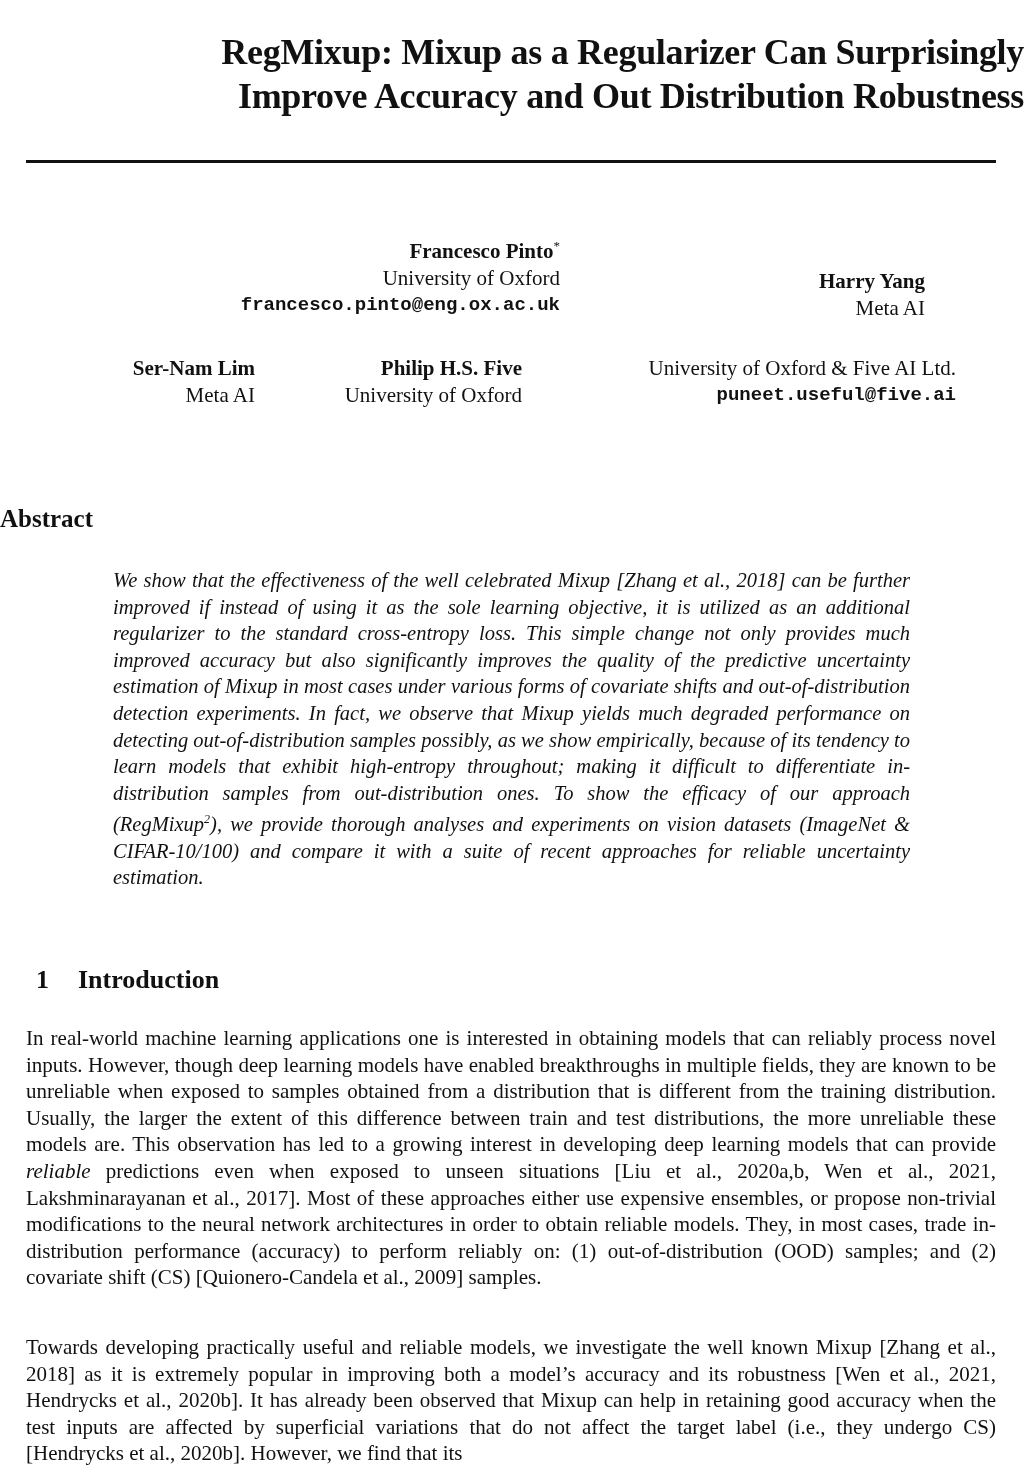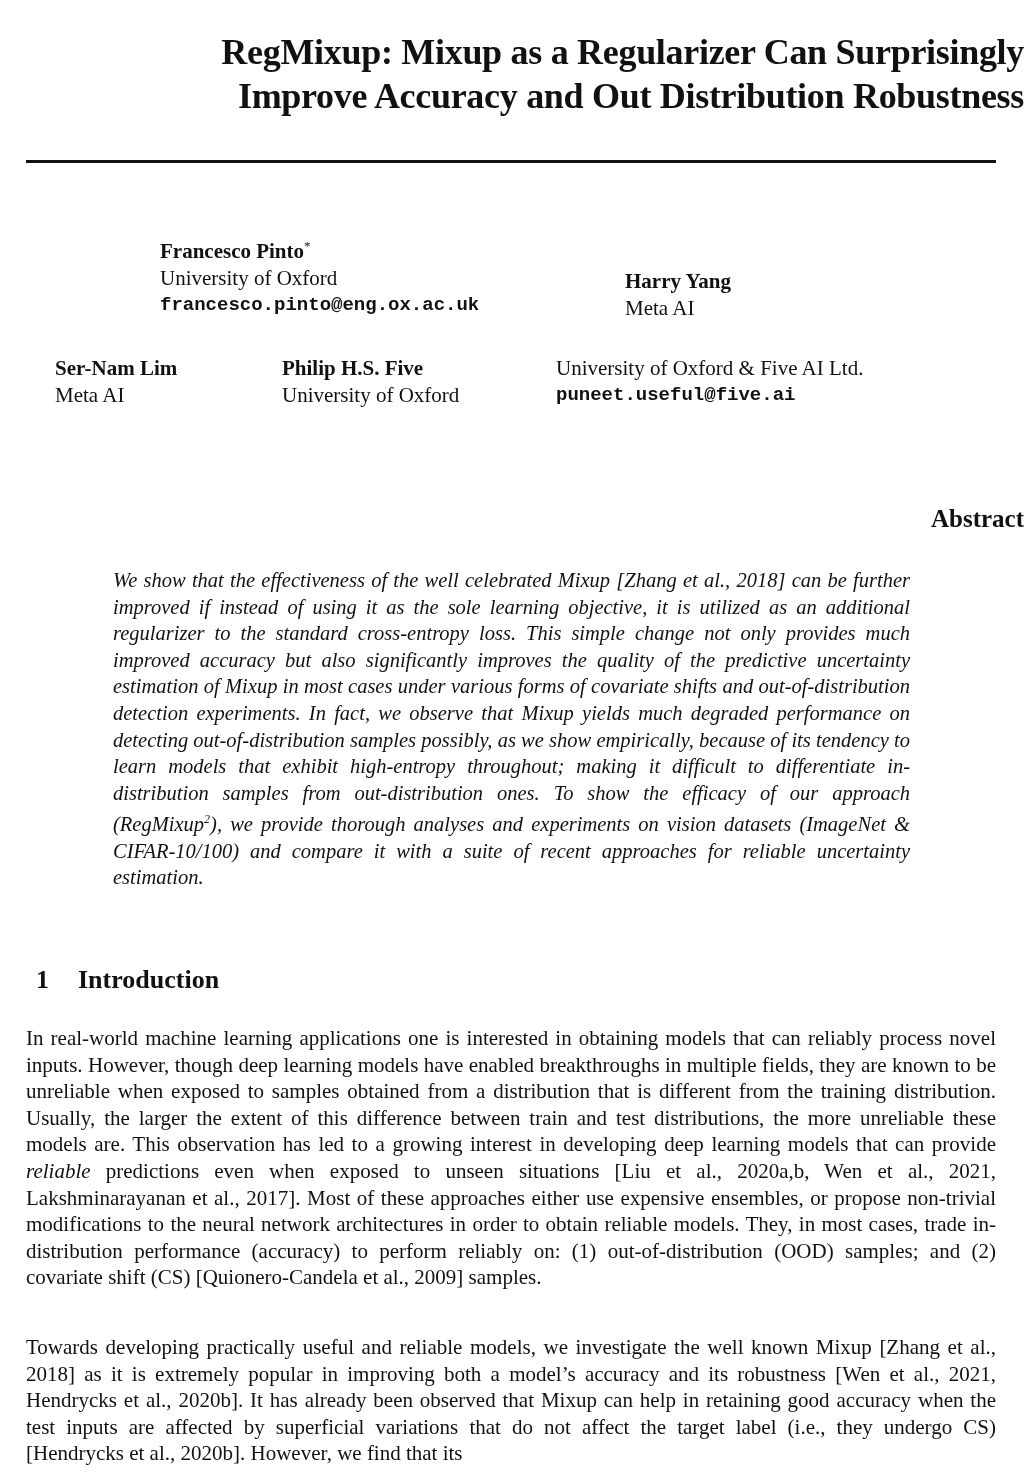--- a/index.html
+++ b/index.html
@@ -8,27 +8,27 @@
     font-family: "Liberation Serif", "DejaVu Serif", serif; color: #111;
   }
   .title {
     position: absolute; left: 0; top: 30px; width: 1024px;
     text-align: right; font-weight: bold; font-size: 36px; line-height: 44px;
     letter-spacing: -0.3px;
   }
   .title-rule {
     position: absolute; left: 26px; top: 160px; width: 970px; height: 3px; background: #111;
   }
-  .author { position: absolute; text-align: left; font-size: 21px; line-height: 27px; }
+  .author { position: absolute; text-align: right; font-size: 21px; line-height: 27px; }
   .author .name { font-weight: bold; }
   .author .email { font-family: "Liberation Mono", "DejaVu Sans Mono", monospace; font-size: 19px; font-weight: bold; }
   .author sup { font-size: 13px; font-weight: normal; }
 
   .abstract-heading {
-    position: absolute; left: 0; top: 505px; width: 1024px; text-align: right;
+    position: absolute; left: 0; top: 505px; width: 1024px; text-align: left;
     font-weight: bold; font-size: 25px;
   }
   .abstract-body {
     position: absolute; left: 113px; top: 567px; width: 797px;
     font-style: italic; font-size: 20.5px; line-height: 26.6px; text-align: justify;
   }
   .abstract-body sup { font-size: 12px; }
 
   .section-heading {
     position: absolute; left: 19px; top: 965px; font-weight: bold; font-size: 26px; margin-left: 17px;

